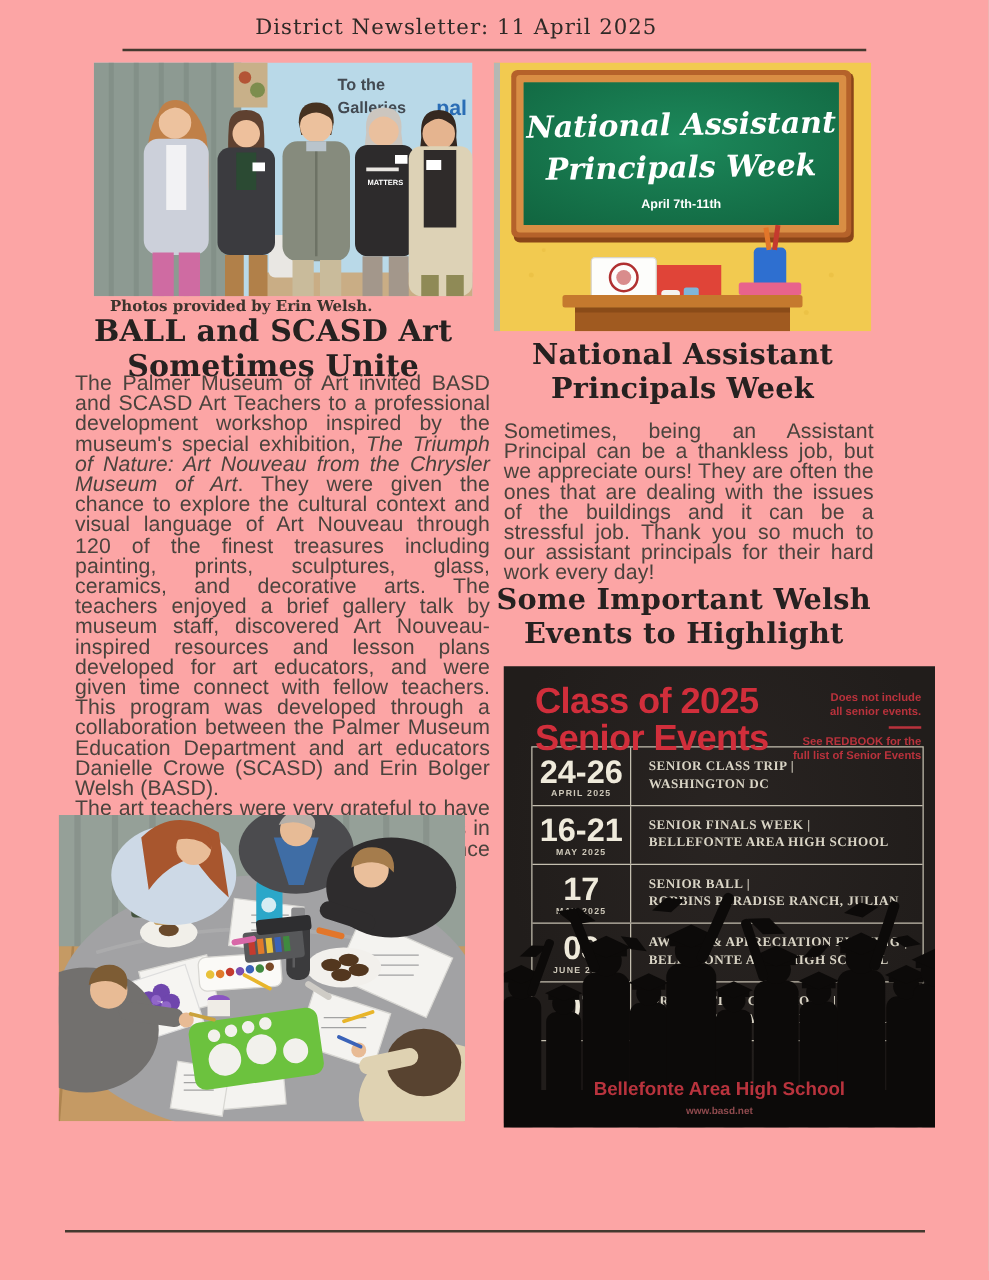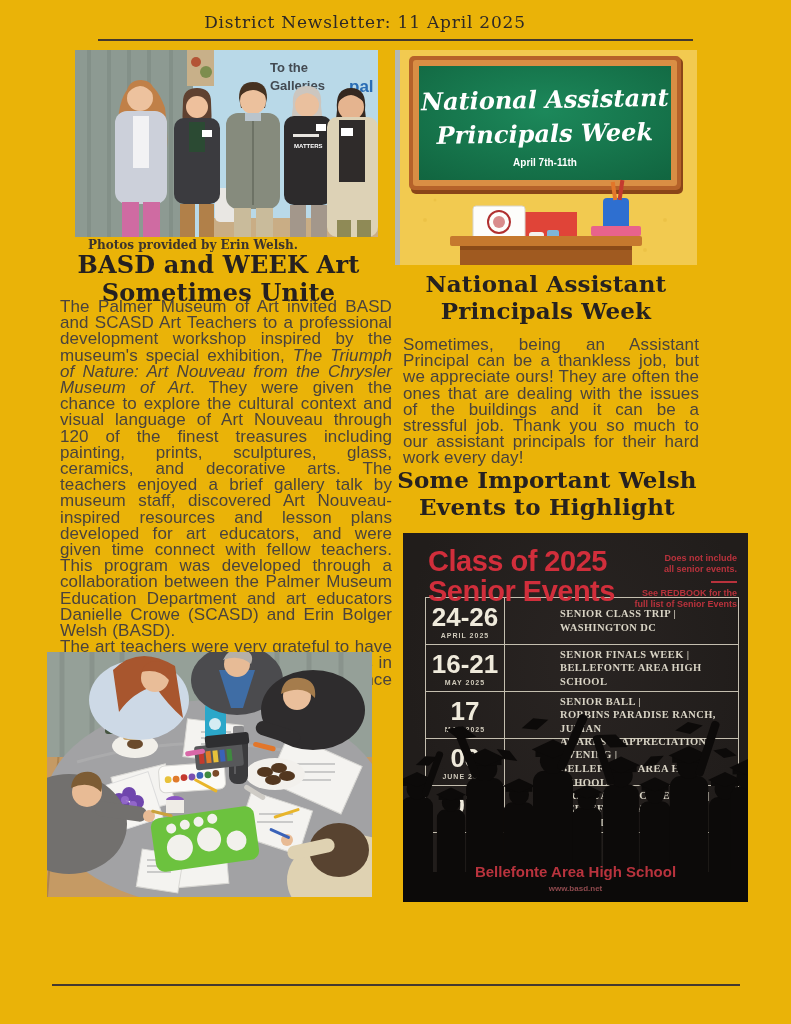--- a/index.html
+++ b/index.html
@@ -1,18 +1,18 @@
 <!DOCTYPE html>
 <html><head>
 <meta charset="utf-8">
 <style>
   html,body{margin:0;padding:0;background:#d8ccc0;}
   .page{
     position:relative;width:791px;height:1024px;overflow:hidden;
-    background:#eab308;font-family:"Liberation Sans",sans-serif;
+    background:#fca5a5;font-family:"Liberation Sans",sans-serif;
   }
   
   .header-title{
     position:absolute;left:0;top:12px;width:730px;text-align:center;
     font-family:"DejaVu Serif",serif;font-size:17px;font-weight:500;
     letter-spacing:.8px;color:#2e2926;
   }
   .header-rule{position:absolute;left:98px;top:39px;width:595px;height:2px;background:#44392f;}
   .footer-rule{position:absolute;left:52px;top:984px;width:688px;height:2px;background:#44392f;}
 
@@ -55,21 +55,21 @@
     position:absolute;left:25px;top:14px;z-index:3;
     font-size:29px;font-weight:800;line-height:1.02;letter-spacing:-.5px;color:#d12e3b;
   }
   .sg-note{position:absolute;right:11px;top:20px;z-index:3;text-align:right;color:#b9323c;
     font-size:9px;font-weight:bold;line-height:1.25;}
   .sg-note .n-rule{width:26px;height:2px;background:#b9323c;margin:5px 0 5px auto;}
   .sg-table{
     position:absolute;left:22px;top:64px;width:312px;z-index:1;
     border:1.5px solid rgba(224,218,201,.85);
   }
-  .sg-row{display:flex;height:46px;gap:41px;}
+  .sg-row{display:flex;height:46px;}
   .sg-row + .sg-row{border-top:1.5px solid rgba(224,218,201,.85);}
   .sg-date{
     width:78px;flex:0 0 78px;border-right:1.5px solid rgba(224,218,201,.85);
     display:flex;flex-direction:column;align-items:center;justify-content:center;
     position:relative;z-index:3;
   }
   .sg-date .d{font-size:26px;font-weight:800;color:#efeadb;line-height:1;}
   .sg-date .m{font-size:7px;font-weight:bold;letter-spacing:1px;color:#cfc9ba;margin-top:2px;}
   .sg-desc{
     flex:1;display:flex;flex-direction:column;justify-content:center;
@@ -154,21 +154,21 @@
     <rect x="252" y="67" width="51" height="120" rx="10" fill="#ddd2b6"></rect>
     <rect x="264" y="70" width="26" height="62" fill="#2f2b2a"></rect>
     <rect x="266" y="78" width="12" height="8" fill="#ffffff"></rect>
     <rect x="262" y="170" width="14" height="17" fill="#8f8a56"></rect>
     <rect x="282" y="170" width="14" height="17" fill="#8f8a56"></rect>
   </svg>
 
   <div class="photo-caption">Photos provided by Erin Welsh.</div>
 
   <h2 class="heading h-left">
-    <span>BASD and WEEK Art</span><br>
+    <span>BALL and SCASD Art</span><br>
     <span>Sometimes Unite</span>
   </h2>
 
   <div class="body-text body-left">
     <p><span>The Palmer Museum of Art invited BASD and SCASD Art Teachers to a professional development workshop inspired by the museum's special exhibition, </span><em>The Triumph of Nature: Art Nouveau from the Chrysler Museum of Art</em><span>. They were given the chance to explore the cultural context and visual language of Art Nouveau through 120 of the finest treasures including painting, prints, sculptures, glass, ceramics, and decorative arts. The teachers enjoyed a brief gallery talk by museum staff, discovered Art Nouveau-inspired resources and lesson plans developed for art educators, and were given time connect with fellow teachers. This program was developed through a collaboration between the Palmer Museum Education Department and art educators Danielle Crowe (SCASD) and Erin Bolger Welsh (BASD).</span></p>
     <p>The art teachers were very grateful to have a chance to meet with other art teachers in a different district! Such a great experience and chance for professional and growth!</p>
   </div>
 
   <svg class="photo workshop-photo" viewBox="0 0 325 245">
     <rect width="325" height="245" fill="#c59a64"></rect>

